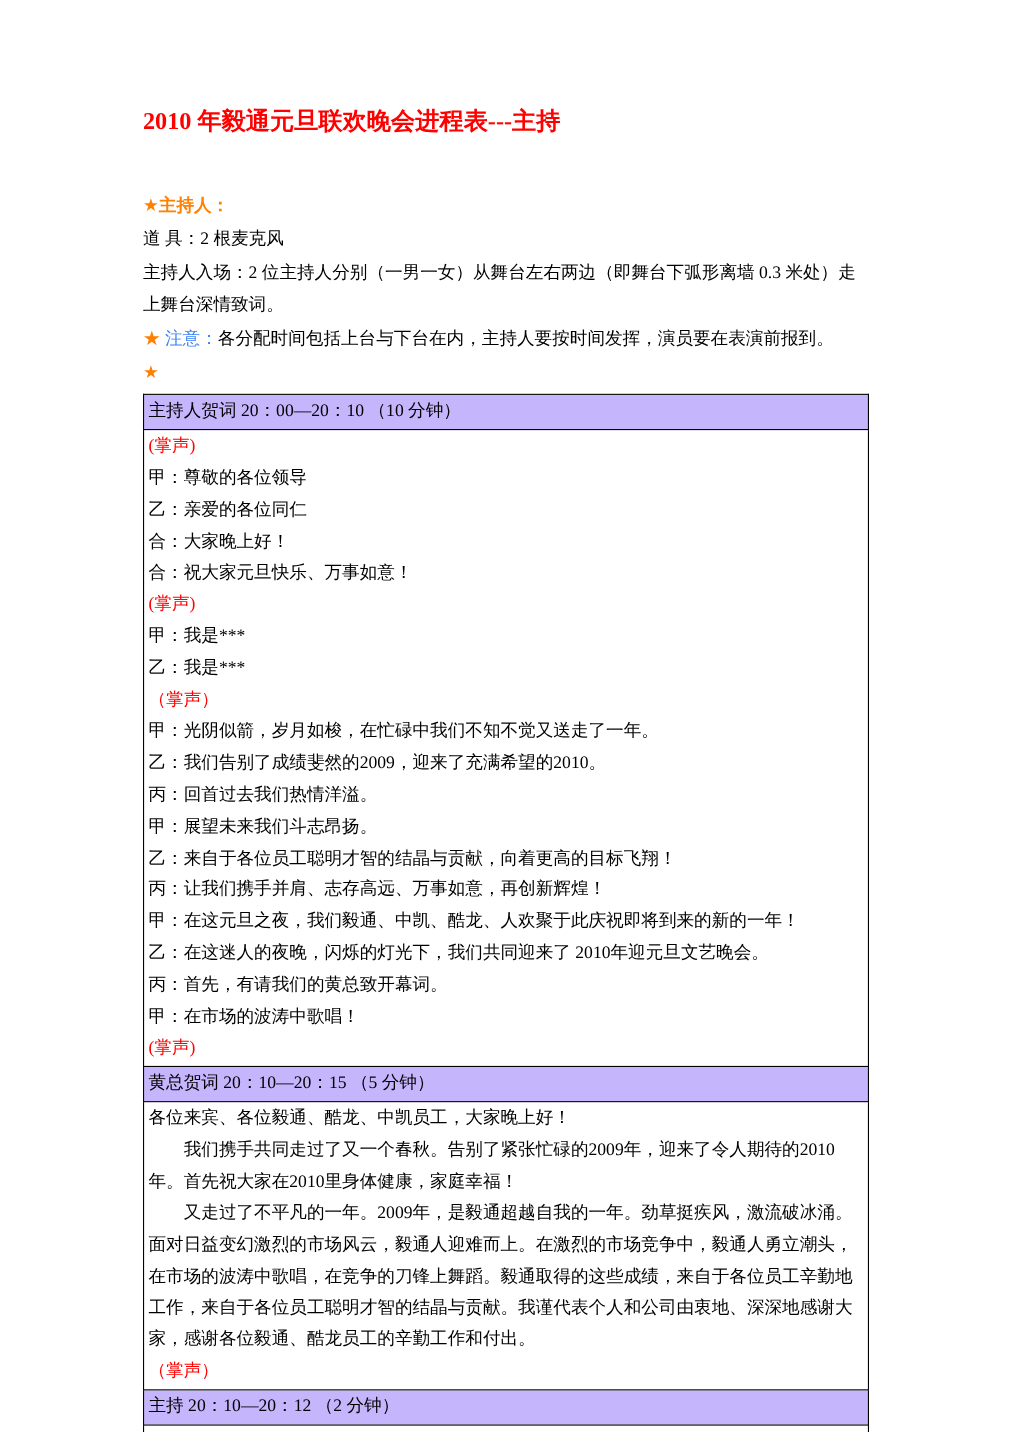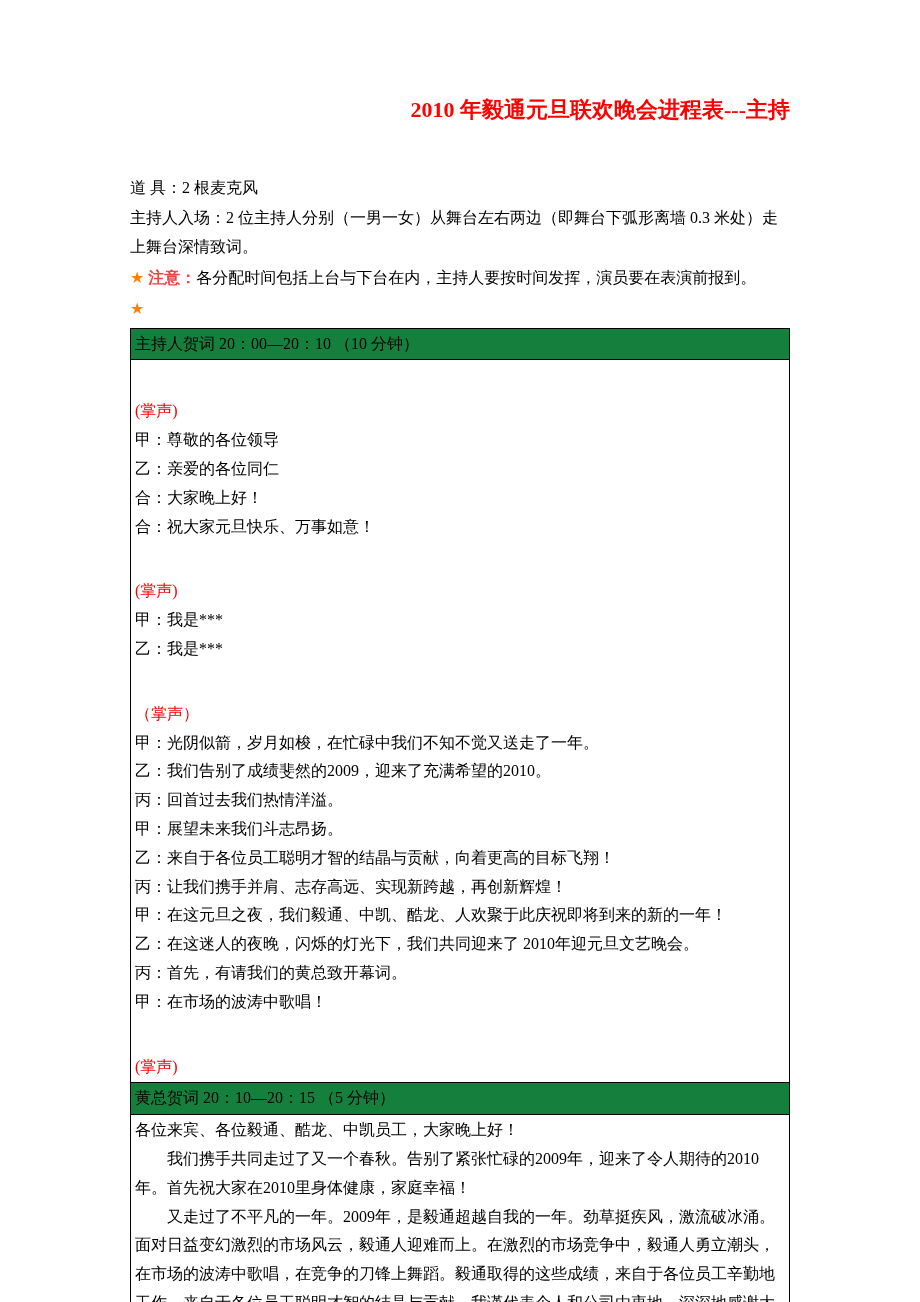--- a/index.html
+++ b/index.html
@@ -13,70 +13,72 @@
 .page {
   width: 920px;
   min-height: 1302px;
   padding: 90px 130px 40px 130px;
   box-sizing: border-box;
 }
 .title {
   color: #ff0000;
   font-size: 22px;
   font-weight: bold;
-  text-align: right;
+  text-align: left;
   margin-bottom: 44px;
   font-family: "SimSun", "宋体", serif;
 }
 .star-orange {
   color: #ff8000;
 }
 .bold-orange {
   color: #ff8000;
   font-weight: bold;
 }
 .red-bold {
-  color: #ef4444;
-  font-weight: bold;
+  color: #3b82f6;
+  font-weight: normal;
 }
 .para {
   margin: 2px 0;
 }
 .notice {
   margin: 2px 0;
 }
 .table-outer {
   border: 1px solid #000;
   border-collapse: collapse;
   width: 100%;
   margin-top: 4px;
 }
 .table-outer td {
   border: 1px solid #000;
   padding: 1px 4px 1px 4px;
   vertical-align: top;
 }
 .section-header {
-  background: #15803d;
+  background: #c4b5fd;
 }
 .indent {
   text-indent: 2em;
 }
 .applause {
   color: #ff0000;
-  margin-top: 36px;
 }
 </style>
 </head>
 <body>
 
 <div class="page">
 
   <div class="title">2010 年毅通元旦联欢晚会进程表---主持</div>
 
+  <div class="para">
+    <span class="star-orange">★</span><span class="bold-orange">主持人：</span>
+  </div>
 
   <div class="para">道   具：2 根麦克风</div>
 
   <div class="para">主持人入场：2 位主持人分别（一男一女）从舞台左右两边（即舞台下弧形离墙 0.3 米处）走上舞台深情致词。</div>
 
   <div class="notice">
     <span class="star-orange">★</span>
     <span class="red-bold">注意：</span><span>各分配时间包括上台与下台在内，主持人要按时间发挥，演员要在表演前报到。</span>
   </div>
 
@@ -98,21 +100,21 @@
         <div>合：祝大家元旦快乐、万事如意！</div>
         <div class="applause">(掌声)</div>
         <div>甲：我是***</div>
         <div>乙：我是***</div>
         <div class="applause">（掌声）</div>
         <div>甲：光阴似箭，岁月如梭，在忙碌中我们不知不觉又送走了一年。</div>
         <div>乙：我们告别了成绩斐然的2009，迎来了充满希望的2010。</div>
         <div>丙：回首过去我们热情洋溢。</div>
         <div>甲：展望未来我们斗志昂扬。</div>
         <div>乙：来自于各位员工聪明才智的结晶与贡献，向着更高的目标飞翔！</div>
-        <div>丙：让我们携手并肩、志存高远、实现新跨越，再创新辉煌！</div>
+        <div>丙：让我们携手并肩、志存高远、万事如意，再创新辉煌！</div>
         <div>甲：在这元旦之夜，我们毅通、中凯、酷龙、人欢聚于此庆祝即将到来的新的一年！</div>
         <div>乙：在这迷人的夜晚，闪烁的灯光下，我们共同迎来了 2010年迎元旦文艺晚会。</div>
         <div>丙：首先，有请我们的黄总致开幕词。</div>
         <div>甲：在市场的波涛中歌唱！</div>
         <div class="applause">(掌声)</div>
       </td>
     </tr>
     <tr>
       <td class="section-header">黄总贺词         20：10—20：15 （5 分钟）</td>
     </tr>

